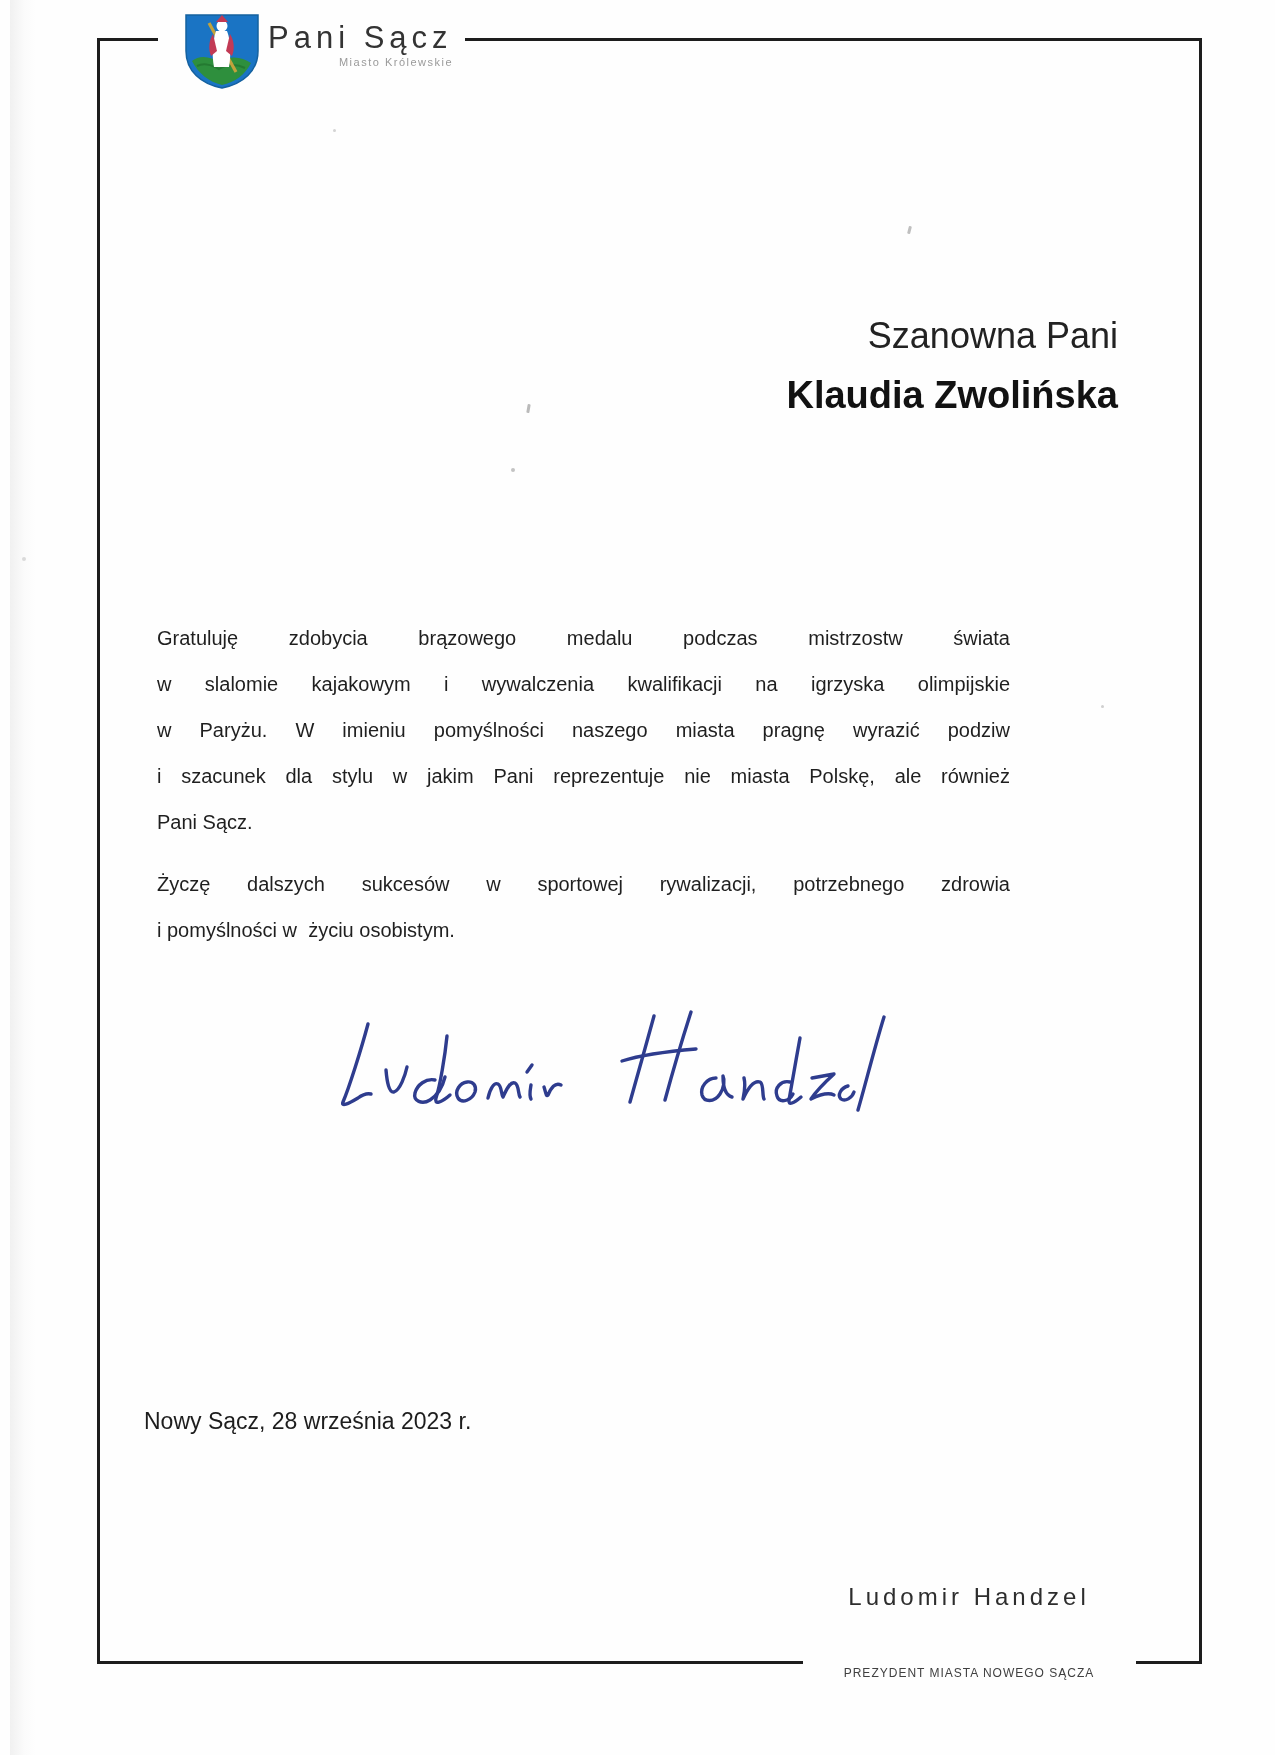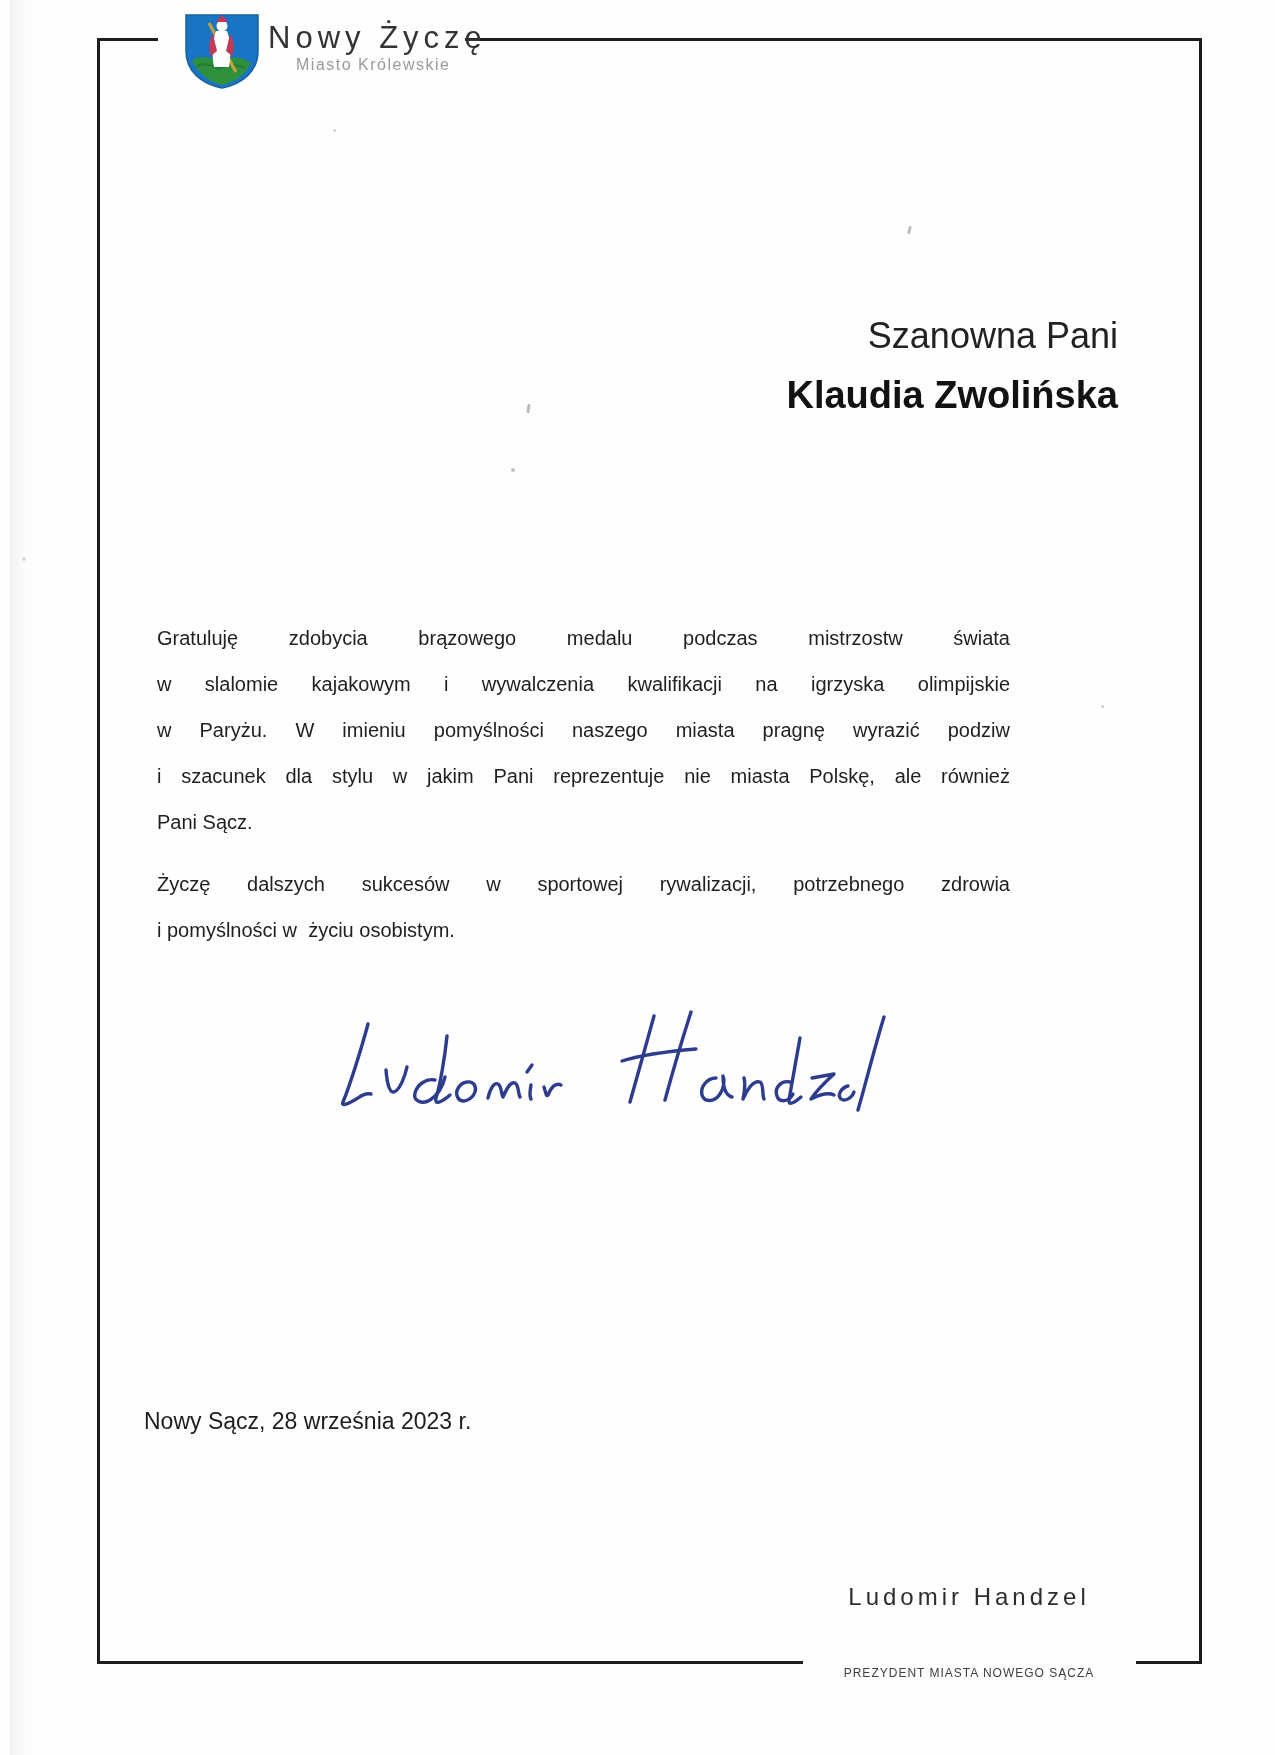--- a/index.html
+++ b/index.html
@@ -27,21 +27,21 @@
   .seg-bottom-right{left:1136px;top:1661px;width:66px;height:3px;}
 
   
   .coat{position:absolute;left:183px;top:14px;width:78px;height:76px;}
   .org-name{
     position:absolute;left:268px;top:20px;width:220px;
     font-size:31px;letter-spacing:5px;color:#333;font-weight:400;
   }
   .org-subtitle{
     position:absolute;left:296px;top:56px;width:200px;
-    font-size:16px;letter-spacing:1.5px;color:#9a9a9a;
+    font-size:11px;letter-spacing:1.5px;color:#9a9a9a;text-align:center;
   }
 
   
   .recipient{position:absolute;left:400px;top:316px;width:718px;text-align:right;}
   .salutation{font-size:36px;color:#222;line-height:1.1;}
   .recipient-name{margin-top:19px;font-size:38px;font-weight:700;color:#121212;line-height:1.1;}
 
   
   .letter-body{position:absolute;left:157px;top:615px;width:853px;}
   .bline{
@@ -94,21 +94,21 @@
     <path d="M3,1 H75 V37 C75,57 60,70 39,74 C18,70 3,57 3,37 Z" fill="#1a74c4" stroke="#15619f" stroke-width="1.5"></path>
     <path d="M9,47 C17,40 28,43 37,48 C47,41 59,43 68,49 C62,61 52,68 39,71 C26,68 15,59 9,47 Z" fill="#2e8f3d"></path>
     <path d="M14,52 C22,48 30,52 36,55 C44,50 54,50 62,54" fill="none" stroke="#247a31" stroke-width="2"></path>
     <line x1="26" y1="9" x2="53" y2="58" stroke="#c2a23c" stroke-width="3.2"></line>
     <path d="M33,17 C29,29 29,43 31,53 L46,53 C48,41 48,27 44,17 Z" fill="#ffffff"></path>
     <path d="M30,20 C26,26 25,35 28,42 L34,37 Z" fill="#c23a55"></path>
     <path d="M47,20 C51,26 52,35 49,42 L43,37 Z" fill="#c23a55"></path>
     <circle cx="39" cy="12" r="5.5" fill="#ffffff"></circle>
     <path d="M33,8 L39,1 L45,8 Z" fill="#c23a55"></path>
   </svg>
-  <div class="org-name">Nowy Życzę</div>
+  <div class="org-name">Pani Sącz</div>
   <div class="org-subtitle">Miasto Królewskie</div>
 
   <div class="recipient">
     <div class="salutation">Szanowna Pani</div>
     <div class="recipient-name">Klaudia Zwolińska</div>
   </div>
 
   <div class="letter-body">
     <div class="bline">Gratuluję zdobycia brązowego medalu podczas mistrzostw świata</div>
     <div class="bline">w slalomie kajakowym i wywalczenia kwalifikacji na igrzyska olimpijskie</div>

